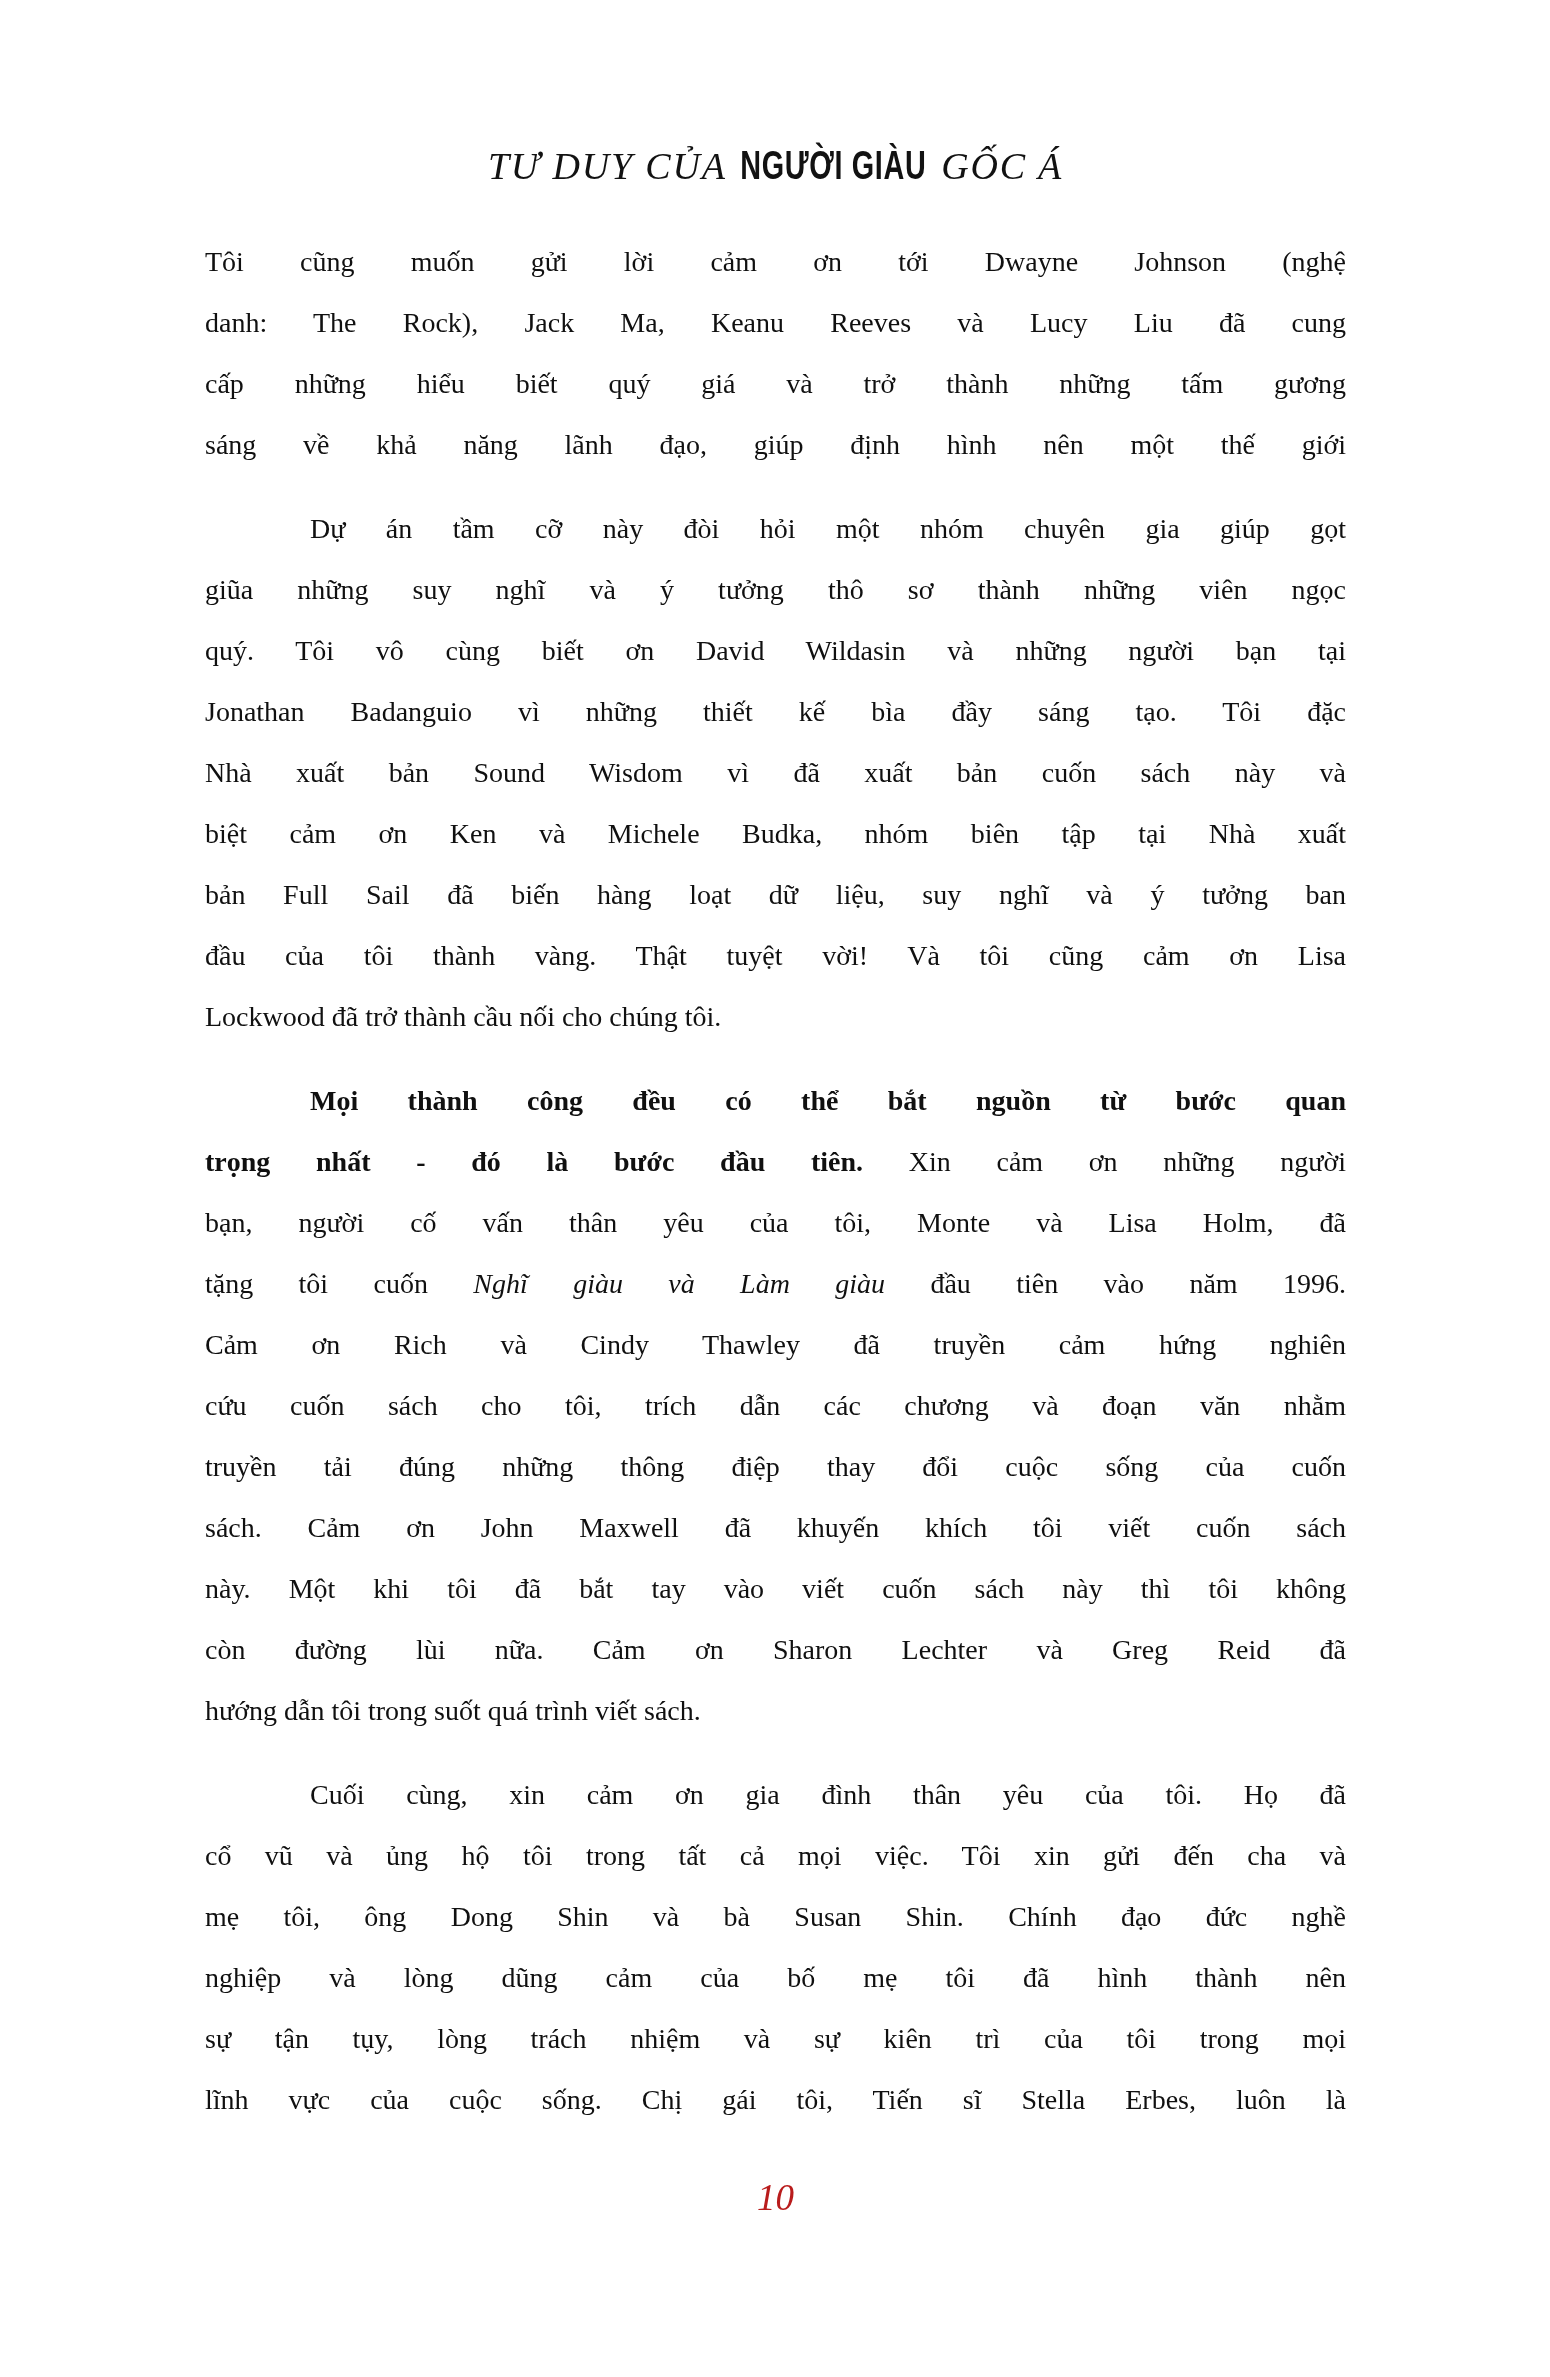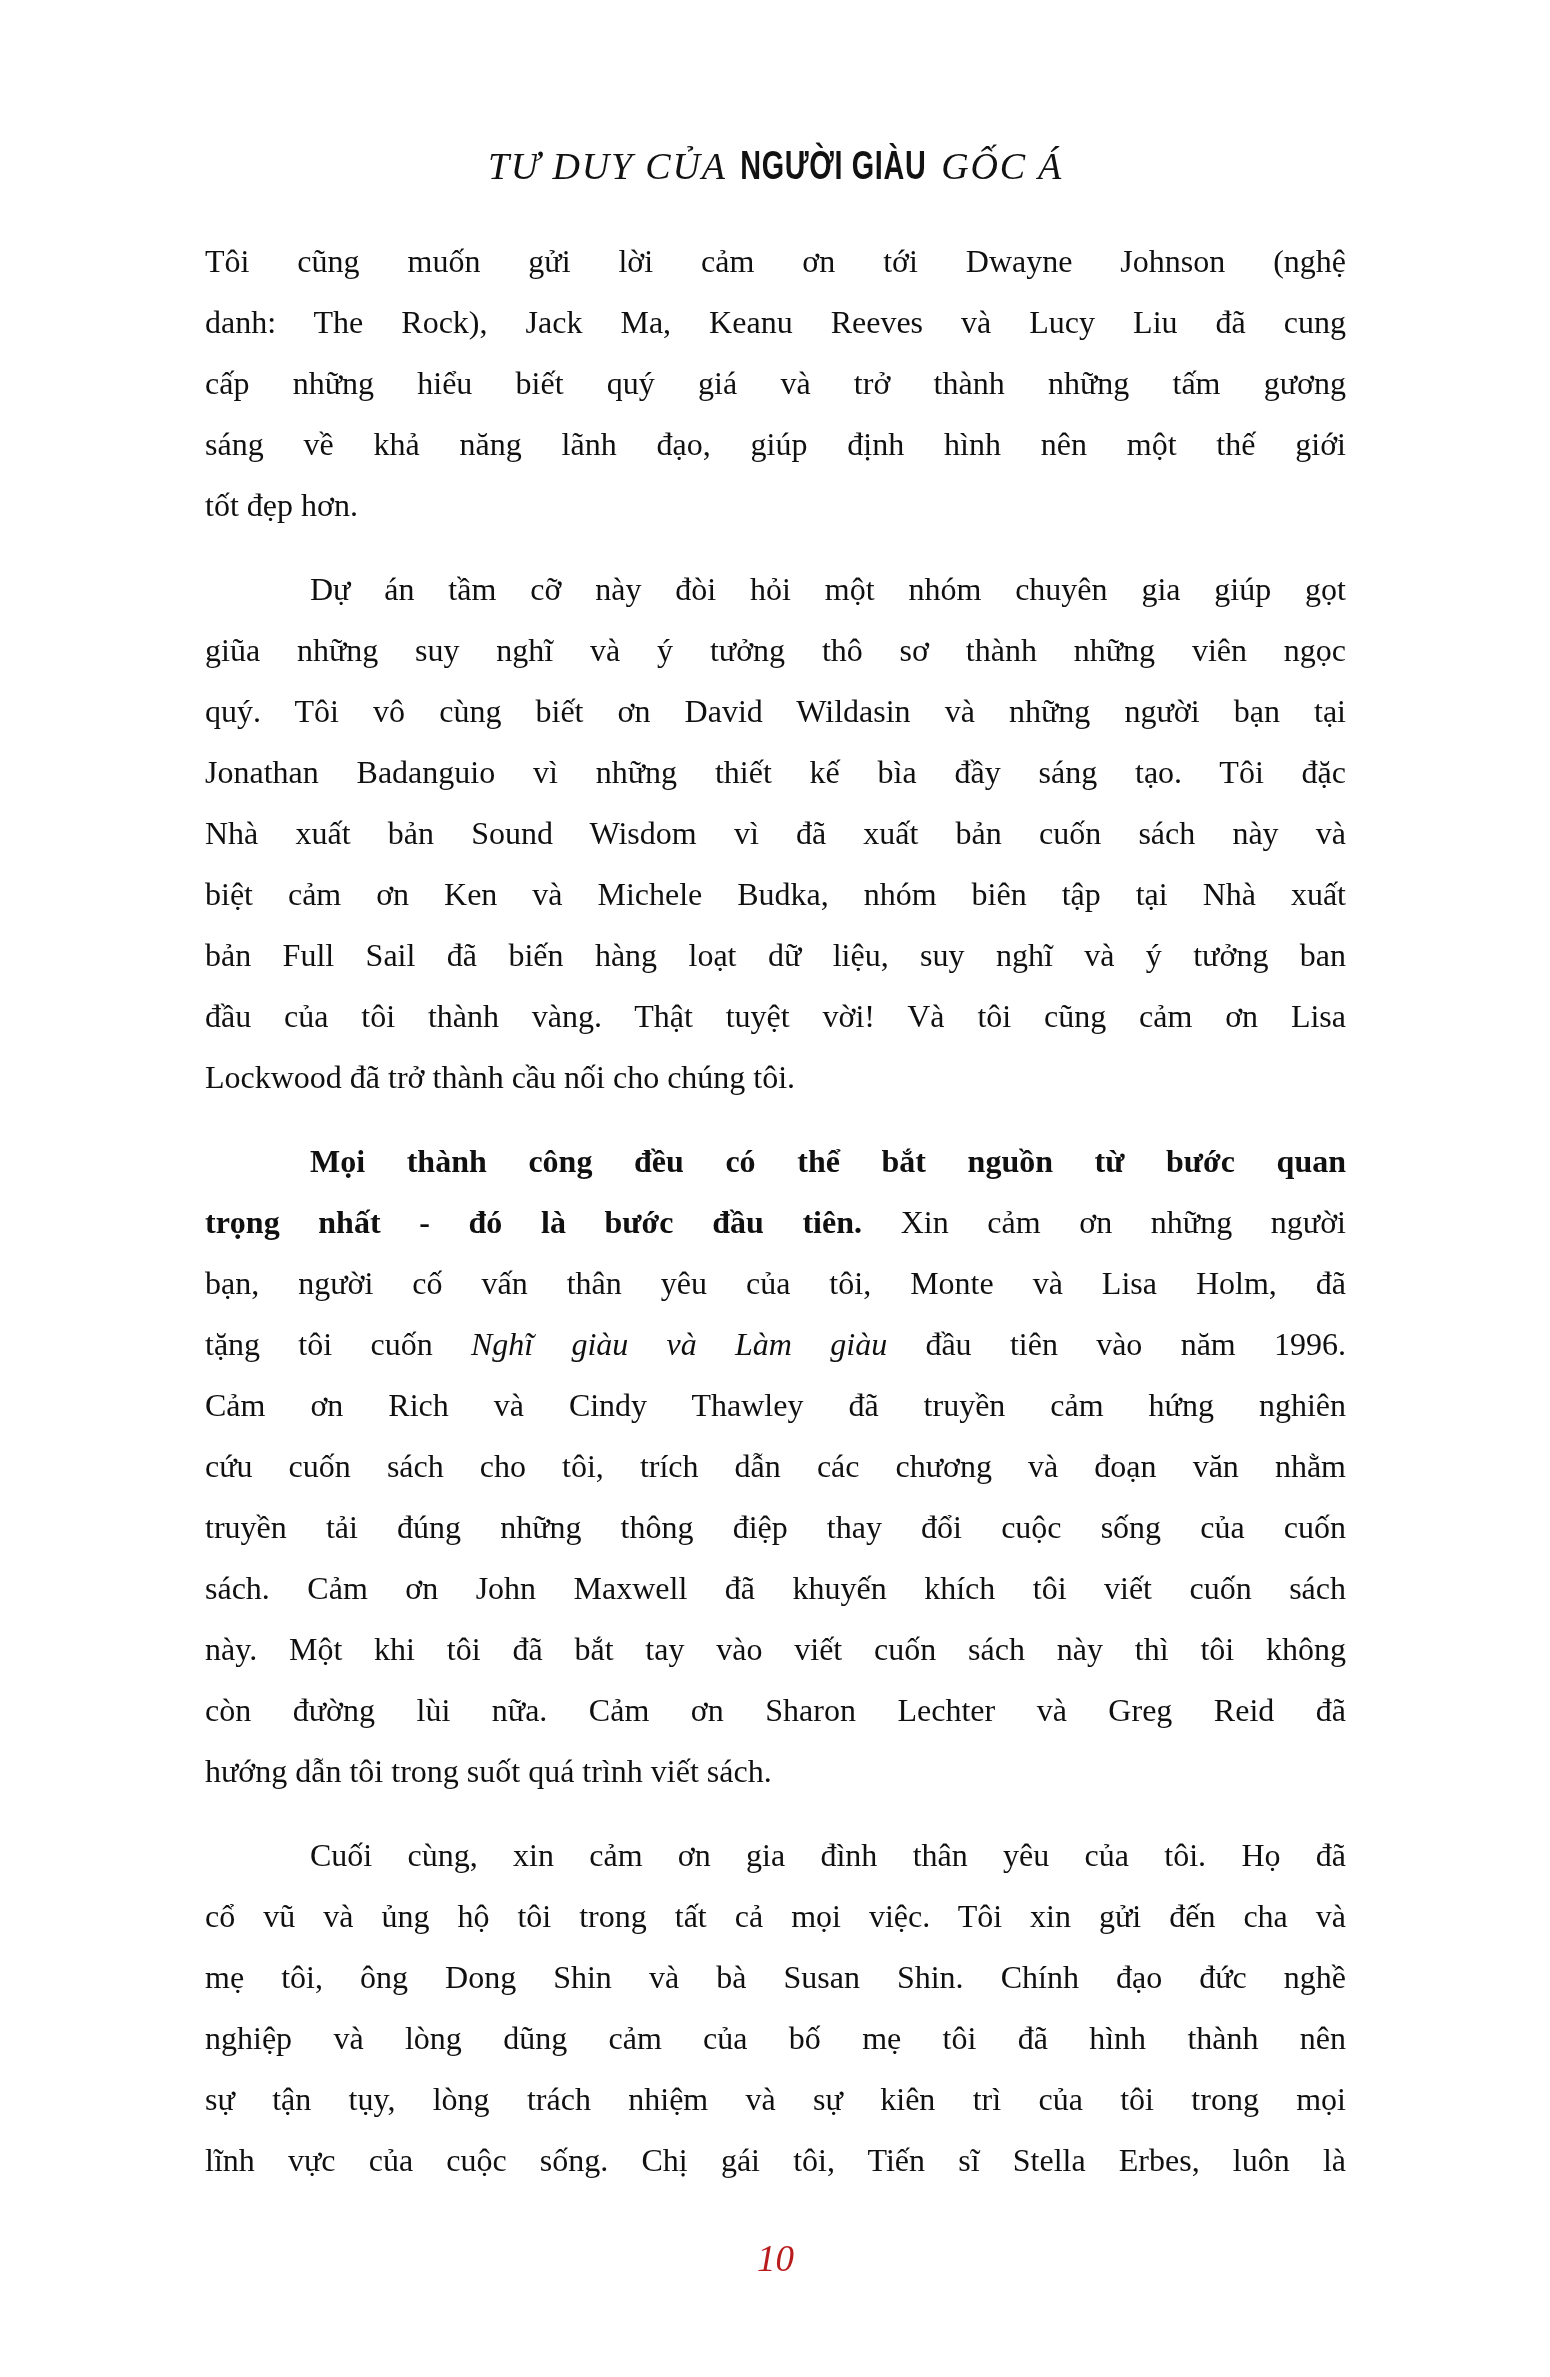--- a/index.html
+++ b/index.html
@@ -33,21 +33,21 @@
     font-weight: 700;
     font-style: normal;
     font-size: 40px;
     letter-spacing: 0.9px;
     transform: scaleX(0.72);
     margin: 0 -33px;
     vertical-align: baseline;
   }
   .body-text {
     margin: 41px 205px 0 205px;
-    font-size: 32px;
+    font-size: 28px;
   }
   .para { margin: 0; }
   .para + .para { margin-top: 23px; }
   .line {
     height: 61px;
     line-height: 61px;
     text-align: justify;
     text-align-last: justify;
     overflow: hidden;
   }
@@ -72,21 +72,20 @@
     <span class="rh-serif">TƯ DUY CỦA </span><span class="rh-sans">NGƯỜI GIÀU</span><span class="rh-serif"> GỐC Á</span>
   </div>
 
   <div class="body-text">
 
     <div class="para">
       <div class="line">Tôi cũng muốn gửi lời cảm ơn tới Dwayne Johnson (nghệ</div>
       <div class="line">danh: The Rock), Jack Ma, Keanu Reeves và Lucy Liu đã cung</div>
       <div class="line">cấp những hiểu biết quý giá và trở thành những tấm gương</div>
       <div class="line">sáng về khả năng lãnh đạo, giúp định hình nên một thế giới</div>
-      <div class="line end">tốt đẹp hơn.</div>
     </div>
 
     <div class="para">
       <div class="line indent">Dự án tầm cỡ này đòi hỏi một nhóm chuyên gia giúp gọt</div>
       <div class="line">giũa những suy nghĩ và ý tưởng thô sơ thành những viên ngọc</div>
       <div class="line">quý. Tôi vô cùng biết ơn David Wildasin và những người bạn tại</div>
       <div class="line">Jonathan Badanguio vì những thiết kế bìa đầy sáng tạo. Tôi đặc</div>
       <div class="line">Nhà xuất bản Sound Wisdom vì đã xuất bản cuốn sách này và</div>
       <div class="line">biệt cảm ơn Ken và Michele Budka, nhóm biên tập tại Nhà xuất</div>
       <div class="line">bản Full Sail đã biến hàng loạt dữ liệu, suy nghĩ và ý tưởng ban</div>

